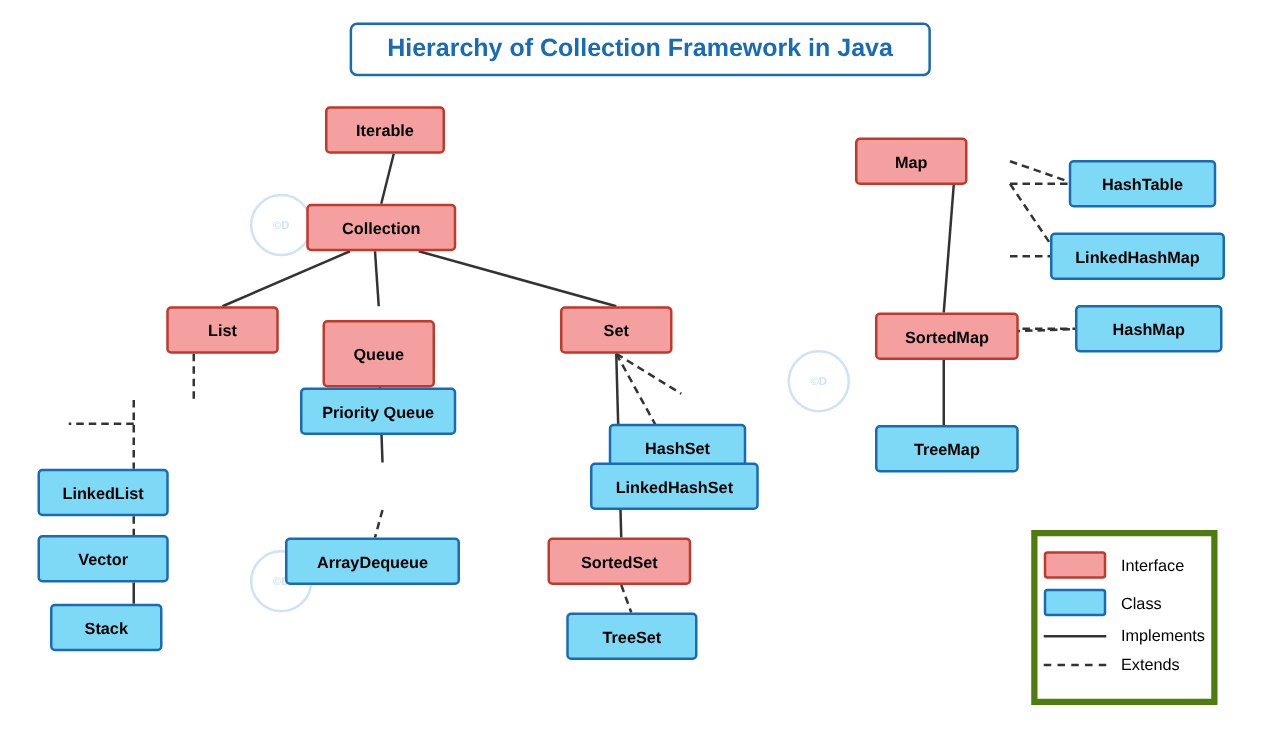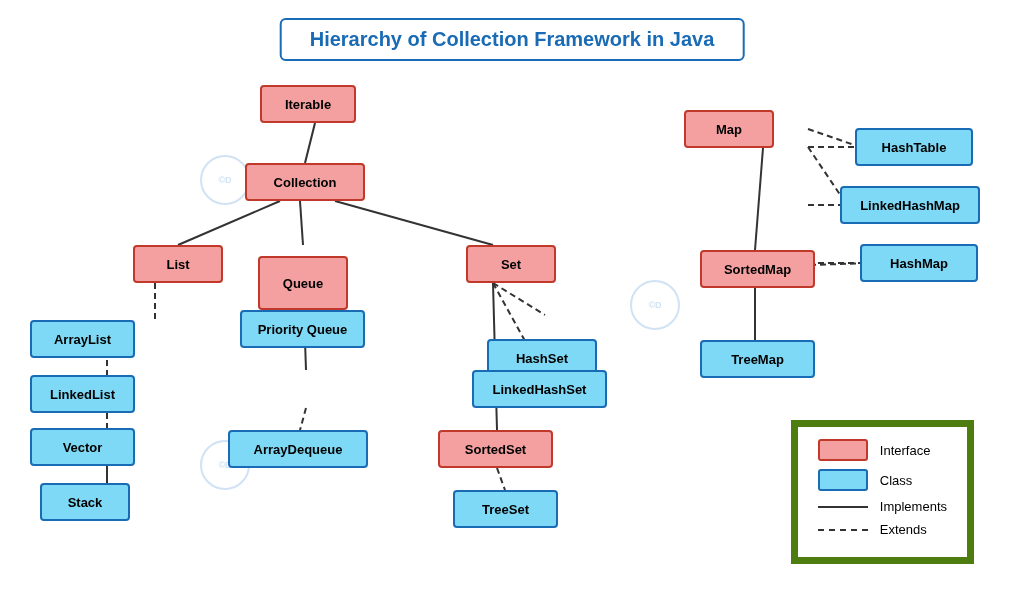--- a/index.html
+++ b/index.html
@@ -66,22 +66,22 @@
       width: 1024px;
       height: 594px;
       z-index: 1;
     }
 
     
     .legend {
       position: absolute;
       bottom: 30px;
       right: 50px;
-      border: 7px solid #4d7c0f;
-      padding: 12px 20px;
+      border: 5px solid #4d7c0f;
+      padding: 12px 5px;
       background: #fff;
       z-index: 10;
     }
 
     .legend-item {
       display: flex;
       align-items: center;
       margin-bottom: 8px;
       font-size: 13px;
     }
@@ -184,23 +184,22 @@
   </svg>
 
   <div class="node interface-node" style="left:260px;top:85px;width:96px;height:38px;">Iterable</div>
 
   <div class="node interface-node" style="left:245px;top:163px;width:120px;height:38px;">Collection</div>
 
   <div class="node interface-node" style="left:133px;top:245px;width:90px;height:38px;">List</div>
 
   <div class="node interface-node" style="left:258px;top:245px;width:90px;height:54px;margin-top:11px;">Queue</div>
 
-  <div class="node interface-node" style="left:448px;top:245px;width:90px;height:38px;margin-left:18px;">Set</div>
-
-  <div class="node class-node" style="left:30px;top:320px;width:105px;height:38px;">ArrayList</div>
+  <div class="node interface-node" style="left:448px;top:245px;width:90px;height:38px;">Set</div>
+
 
   <div class="node class-node" style="left:30px;top:375px;width:105px;height:38px;">LinkedList</div>
 
   <div class="node class-node" style="left:30px;top:428px;width:105px;height:38px;">Vector</div>
 
   <div class="node class-node" style="left:40px;top:483px;width:90px;height:38px;">Stack</div>
 
   <div class="node class-node" style="left:240px;top:310px;width:125px;height:38px;">Priority Queue</div>
 
 

